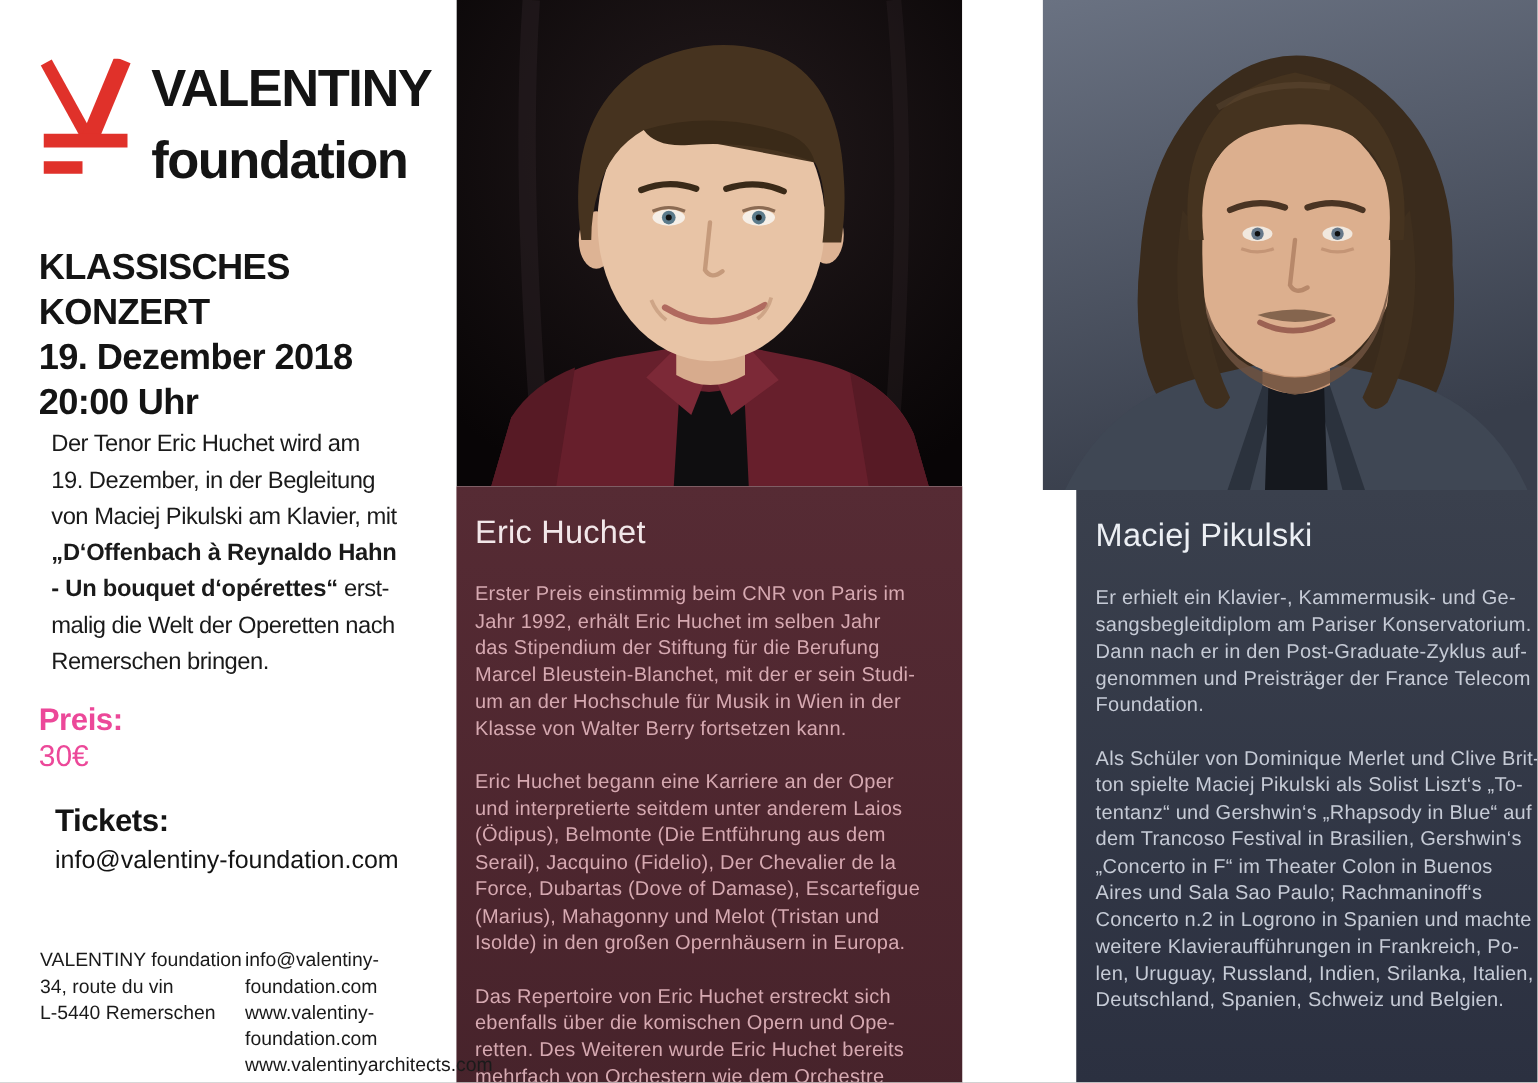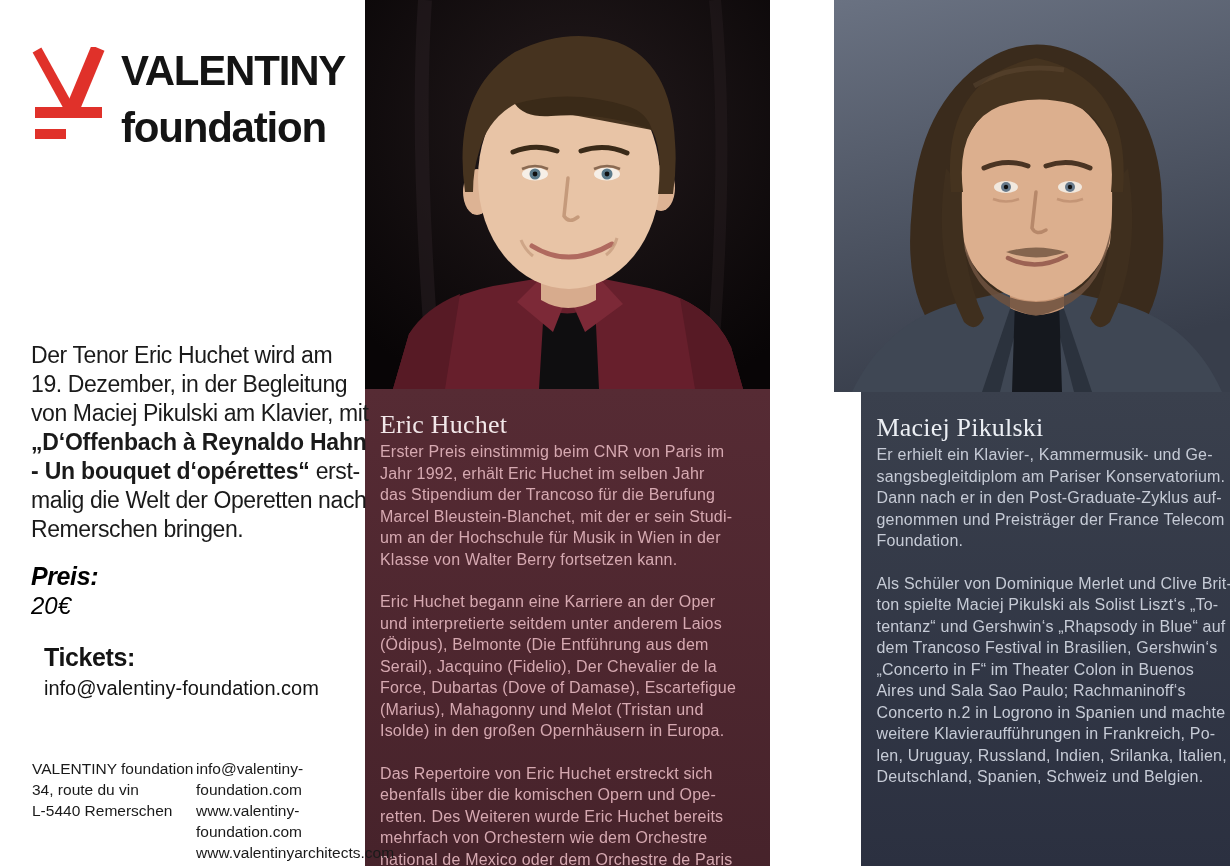--- a/index.html
+++ b/index.html
@@ -17,47 +17,47 @@
     position: absolute; left: 121px; top: 42px;
     font-size: 42px; font-weight: bold; line-height: 57px;
     letter-spacing: -1.2px; color: #141414; white-space: pre-line;
   }
   .event-title {
     position: absolute; left: 31px; top: 196px;
     font-size: 29px; font-weight: bold; line-height: 36px;
     letter-spacing: -0.5px; color: #141414; white-space: pre-line;
   }
   .intro {
-    position: absolute; left: 31px; top: 341px; width: 372px;
-    font-size: 23px; line-height: 29px; letter-spacing: -0.4px;
+    position: absolute; left: 41px; top: 341px; width: 372px;
+    font-size: 19px; line-height: 29px; letter-spacing: -0.4px;
     color: #1a1a1a; white-space: pre-line;
   }
   .intro .quote { font-weight: bold; letter-spacing: -0.2px; }
-  .price-block { position: absolute; left: 31px; top: 561px; color: #000000; font-style: italic; }
+  .price-block { position: absolute; left: 31px; top: 561px; color: #ec4899; }
   .tickets-block { position: absolute; left: 44px; top: 642px; color: #141414; }
   .block-label { font-size: 25px; font-weight: bold; line-height: 30px; letter-spacing: -0.4px; }
   .price-value { font-size: 24px; line-height: 30px; }
   .tickets-email { font-size: 20px; line-height: 26px; margin-top: 3px; }
   .footer-address, .footer-contacts {
     position: absolute; top: 758px;
     font-size: 15.5px; line-height: 21px; color: #1a1a1a; white-space: pre-line;
   }
   .footer-address { left: 32px; }
   .footer-contacts { left: 196px; }
   
   .col-artist { height: 100%; display: flex; flex-direction: column; flex: none; }
   .col-mid { width: 405px; }
   .col-divider { width: 2px; background: #ffffff; flex: none; }
   .col-right { width: 468px; align-items: flex-end; }
   .photo { flex: none; overflow: hidden; }
   .photo svg { display: block; }
   .bio-panel { flex: 1; padding: 20px 8px 0 15px; }
   .bio-panel.maroon { background: linear-gradient(#562b34, #45222a); }
   .bio-panel.slate  { background: linear-gradient(#3a404d, #2b3040); }
-  .artist-name { font-size: 26px; font-weight: 400; line-height: 32px; margin: 0 0 0; letter-spacing: 0.2px; font-family: Liberation Serif, serif; }
+  .artist-name { font-size: 26px; font-weight: 400; line-height: 32px; margin: 0 0 24px; letter-spacing: 0.2px; }
   .maroon .artist-name { color: #f2e7e9; }
   .slate  .artist-name { color: #eceff4; }
   .bio-panel p {
     font-size: 16px; line-height: 21.5px; margin: 0 0 21px;
     white-space: pre-line; letter-spacing: 0.2px;
   }
   .maroon p { color: #d6a9b1; }
   .slate  p { color: #c6cbd6; }
 </style>
 </head>
@@ -70,32 +70,35 @@
       <g fill="none" stroke="#e0312a">
         <line x1="7" y1="3" x2="39" y2="61" stroke-width="10"></line>
         <line x1="68" y1="1" x2="41" y2="66" stroke-width="14"></line>
       </g>
       <rect x="5" y="60" width="67" height="11" fill="#e0312a"></rect>
       <rect x="5" y="82" width="31" height="10" fill="#e0312a"></rect>
     </svg>
     <div class="brand-text"><span>VALENTINY</span>
 <span>foundation</span></div>
 
+    <h1 class="event-title">KLASSISCHES KONZERT
+19. Dezember 2018
+20:00 Uhr</h1>
 
     <p class="intro"><span>Der Tenor Eric Huchet wird am
 19. Dezember, in der Begleitung
 von Maciej Pikulski am Klavier, mit
 </span><span class="quote">„D‘Offenbach à Reynaldo Hahn
 - Un bouquet d‘opérettes“</span><span> erst-
 malig die Welt der Operetten nach
 Remerschen bringen.</span></p>
 
     <div class="price-block">
       <div class="block-label">Preis:</div>
-      <div class="price-value">20€</div>
+      <div class="price-value">30€</div>
     </div>
 
     <div class="tickets-block">
       <div class="block-label">Tickets:</div>
       <div class="tickets-email">info@valentiny-foundation.com</div>
     </div>
 
     <div class="footer-address">VALENTINY foundation
 34, route du vin
 L-5440 Remerschen</div>
@@ -152,21 +155,21 @@
 
         <path d="M167,246 Q204,269 247,244" stroke="#b06a5f" stroke-width="5" fill="none" stroke-linecap="round"></path>
         <path d="M156,240 Q160,250 168,256" stroke="#c79d80" stroke-width="3" fill="none" opacity="0.8"></path>
         <path d="M252,238 Q249,249 241,255" stroke="#c79d80" stroke-width="3" fill="none" opacity="0.8"></path>
       </svg>
     </div>
     <div class="bio-panel maroon">
       <h2 class="artist-name">Eric Huchet</h2>
       <p>Erster Preis einstimmig beim CNR von Paris im
 Jahr 1992, erhält Eric Huchet im selben Jahr
-das Stipendium der Trancoso für die Berufung
+das Stipendium der Stiftung für die Berufung
 Marcel Bleustein-Blanchet, mit der er sein Studi-
 um an der Hochschule für Musik in Wien in der
 Klasse von Walter Berry fortsetzen kann.</p>
       <p>Eric Huchet begann eine Karriere an der Oper
 und interpretierte seitdem unter anderem Laios
 (Ödipus), Belmonte (Die Entführung aus dem
 Serail), Jacquino (Fidelio), Der Chevalier de la
 Force, Dubartas (Dove of Damase), Escartefigue
 (Marius), Mahagonny und Melot (Tristan und
 Isolde) in den großen Opernhäusern in Europa.</p>

